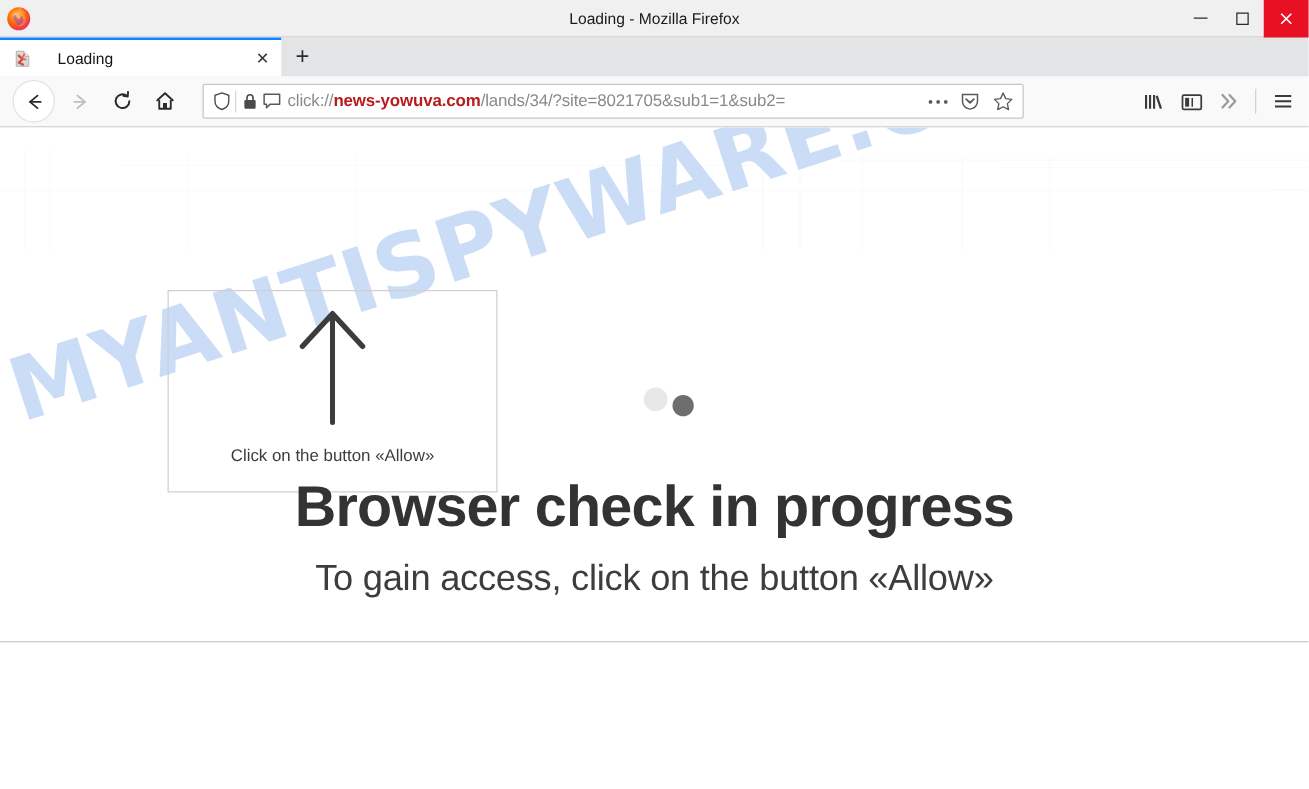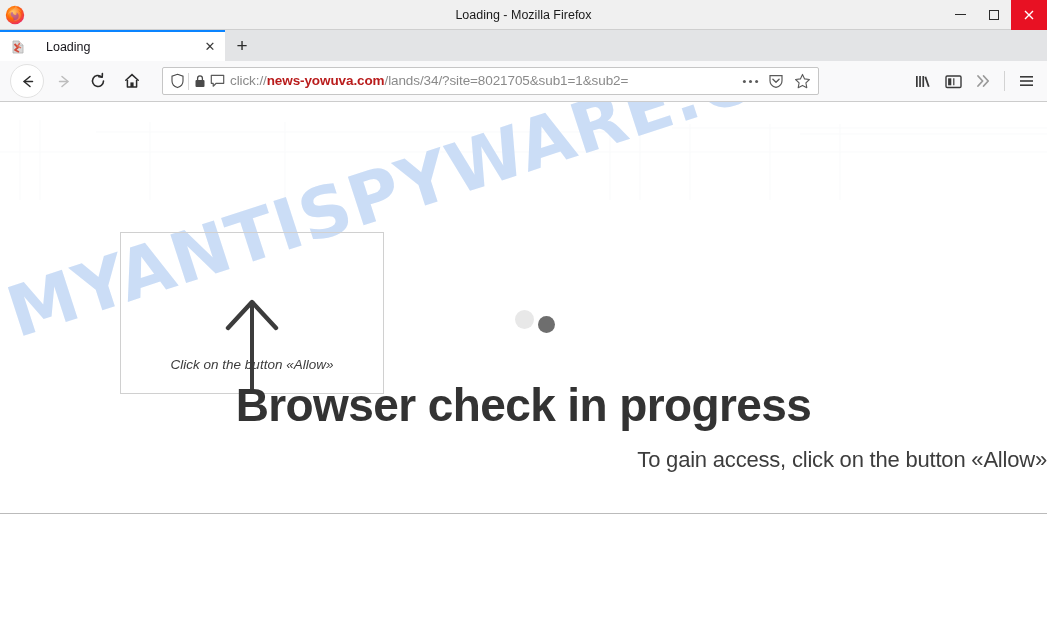--- a/index.html
+++ b/index.html
@@ -271,32 +271,31 @@
     transform: rotate(-18deg);
     transform-origin: 0 50%;
     white-space: nowrap;
     pointer-events: none;
     font-family: "DejaVu Sans", sans-serif;
     opacity: 0.95;
   }
 
   .hint-box {
     position: absolute;
-    left: 120px;
+    left: 134px;
     top: 130px;
     width: 264px;
     height: 162px;
     border: 1px solid #d0d0d0;
     box-sizing: border-box;
     background: transparent;
     display: flex;
     flex-direction: column;
     align-items: center;
-    justify-content: flex-end;
-    font-style: italic;
+    justify-content: flex-start;
   }
   .arrow-wrap {
     margin-top: 11px;
     height: 98px;
     display: flex;
     align-items: flex-start;
     justify-content: center;
   }
   .hint-text {
     position: absolute;
@@ -340,22 +339,22 @@
     font-weight: bold;
     color: #333333;
     font-family: "Liberation Sans", sans-serif;
     letter-spacing: -0.6px;
     line-height: 1.1;
   }
   .subline {
     position: absolute;
     left: 0; right: 0;
     top: 345px;
-    text-align: right;
-    font-size: 22px;
+    text-align: center;
+    font-size: 29px;
     color: #3d3d3d;
     font-family: "Liberation Sans", sans-serif;
     letter-spacing: -0.2px;
   }
   .bottom-rule {
     position: absolute;
     left: 0; right: 0; bottom: 0;
     height: 1px;
     background: #bbbbbb;
   }

